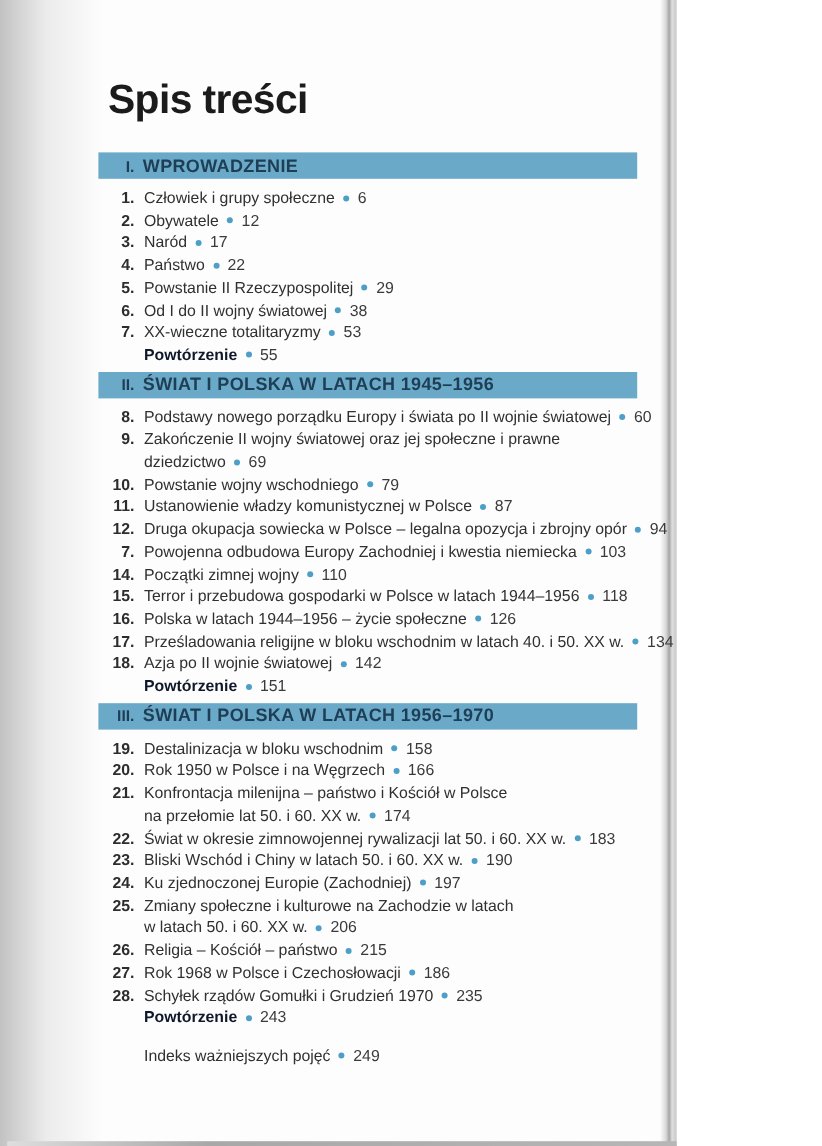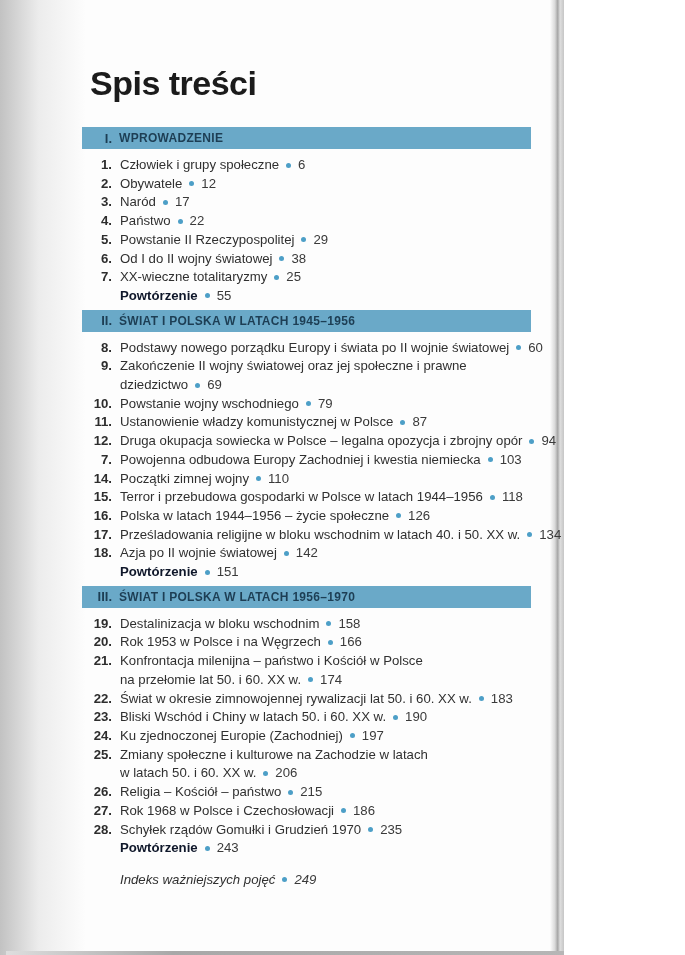--- a/index.html
+++ b/index.html
@@ -15,31 +15,31 @@
   .edge-bottom{position:absolute;left:6px;right:0;bottom:0;height:4px;pointer-events:none;
     background:linear-gradient(to right,#dedede,#a8a8a8 30%,#b6b6b6 100%);}
 
   .content{position:absolute;left:82px;top:0;width:570px;color:#303030;}
   .page-title{font-size:34px;line-height:42px;font-weight:bold;color:#1b1b1b;
     margin:62px 0 23px 8px;letter-spacing:-0.5px;}
 
   .section + .section{margin-top:4px;}
   .bar{display:flex;align-items:center;height:22px;width:449px;background:#6aa9c8;}
   .sec-num{width:30px;flex:none;text-align:right;font-weight:bold;font-size:13px;color:#1d3e54;}
-  .sec-title{margin-left:7px;font-weight:bold;font-size:12px;color:#1d3e54;letter-spacing:0.3px;}
+  .sec-title{margin-left:7px;font-weight:bold;font-size:15px;color:#1d3e54;letter-spacing:0.3px;}
 
   .list{margin-top:7px;}
   .row{display:flex;line-height:18.7px;font-size:13.2px;white-space:nowrap;}
   .num{width:30px;flex:none;text-align:right;font-weight:bold;color:#2d2d2d;}
   .txt{margin-left:8px;}
   .dot{display:inline-block;width:5px;height:5px;border-radius:50%;background:#4d9fc7;
     margin:0 7px;vertical-align:1.5px;}
   .pg{color:#3a3a3a;}
   .accent{color:#0f172a;font-weight:bold;}
-  .footer-row{margin-top:13px;font-style:italic;}
+  .footer-row{margin-top:13px;}
 </style>
 </head>
 <body>
 
 <div class="scan">
   <div class="edge-left"></div>
   <div class="edge-right"></div>
   <div class="edge-bottom"></div>
 
   <div class="content">
@@ -77,21 +77,21 @@
     <span class="txt"><span class="lbl">Powstanie II Rzeczypospolitej</span><span class="dot"></span><span class="pg">29</span></span>
   </div>
 
   <div class="row">
     <span class="num">6.</span>
     <span class="txt"><span class="lbl">Od I do II wojny światowej</span><span class="dot"></span><span class="pg">38</span></span>
   </div>
 
   <div class="row">
     <span class="num">7.</span>
-    <span class="txt"><span class="lbl">XX-wieczne totalitaryzmy</span><span class="dot"></span><span class="pg">25</span></span>
+    <span class="txt"><span class="lbl">XX-wieczne totalitaryzmy</span><span class="dot"></span><span class="pg">53</span></span>
   </div>
 
   <div class="row">
     <span class="num"></span>
     <span class="txt"><span class="lbl accent">Powtórzenie</span><span class="dot"></span><span class="pg">55</span></span>
   </div>
 </div>
   </div>
 
   <div class="section">
@@ -168,21 +168,21 @@
       <span class="sec-title">ŚWIAT I POLSKA W LATACH 1956–1970</span>
     </div>
     <div class="list">
   <div class="row">
     <span class="num">19.</span>
     <span class="txt"><span class="lbl">Destalinizacja w bloku wschodnim</span><span class="dot"></span><span class="pg">158</span></span>
   </div>
 
   <div class="row">
     <span class="num">20.</span>
-    <span class="txt"><span class="lbl">Rok 1953 w Polsce i na Węgrzech</span><span class="dot"></span><span class="pg">166</span></span>
+    <span class="txt"><span class="lbl">Rok 1950 w Polsce i na Węgrzech</span><span class="dot"></span><span class="pg">166</span></span>
   </div>
 
   <div class="row">
     <span class="num">21.</span>
     <span class="txt"><span class="lbl">Konfrontacja milenijna – państwo i Kościół w Polsce<br>na przełomie lat 50. i 60. XX w.</span><span class="dot"></span><span class="pg">174</span></span>
   </div>
 
   <div class="row">
     <span class="num">22.</span>
     <span class="txt"><span class="lbl">Świat w okresie zimnowojennej rywalizacji lat 50. i 60. XX w.</span><span class="dot"></span><span class="pg">183</span></span>

